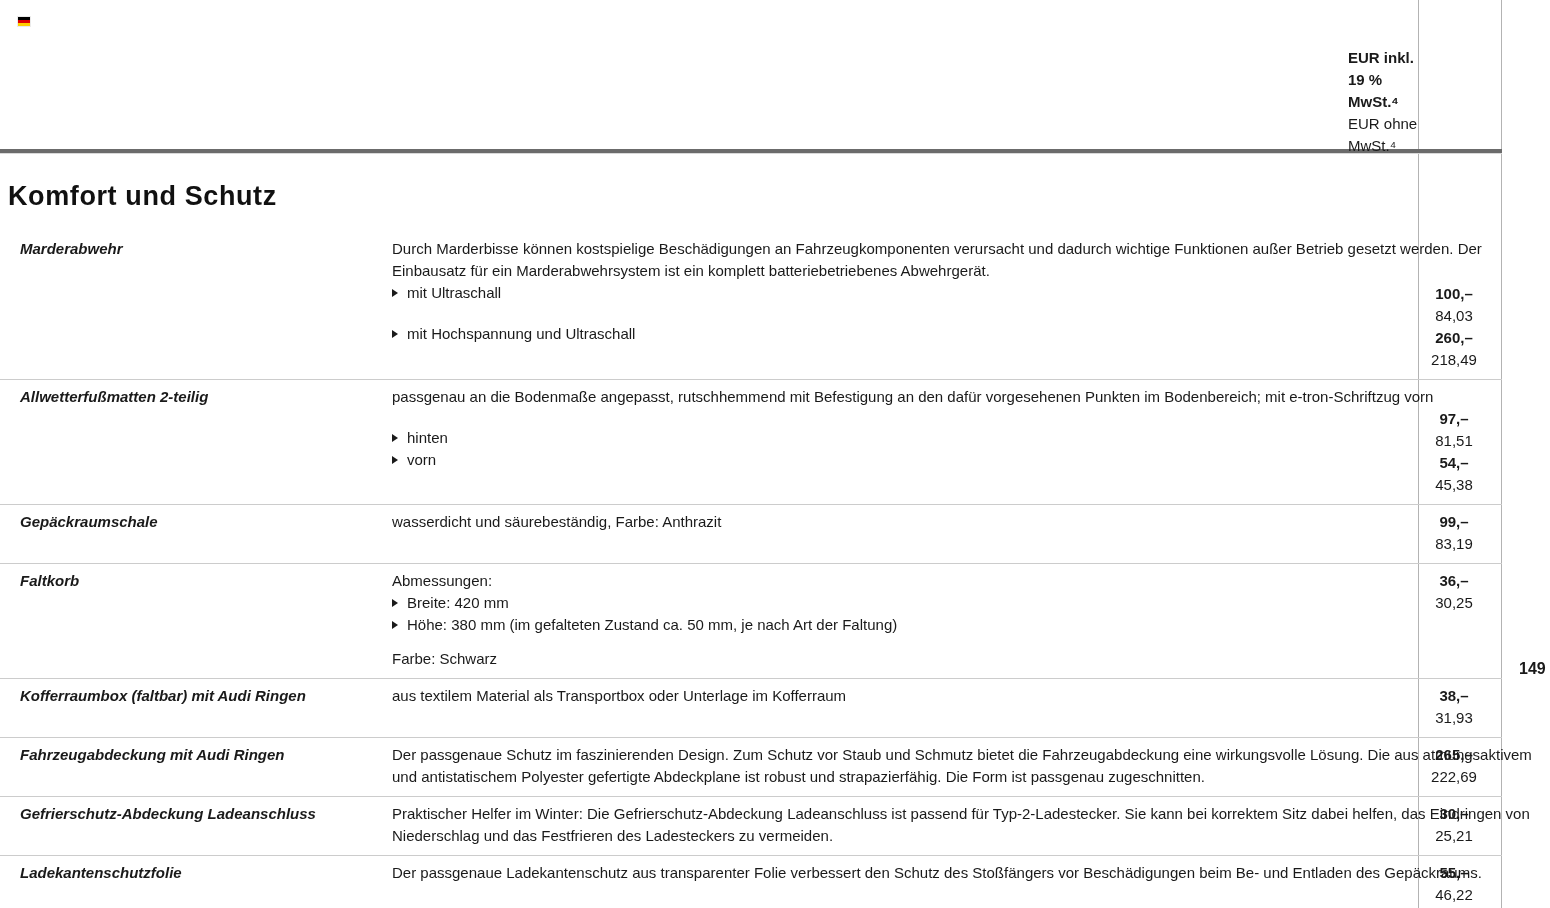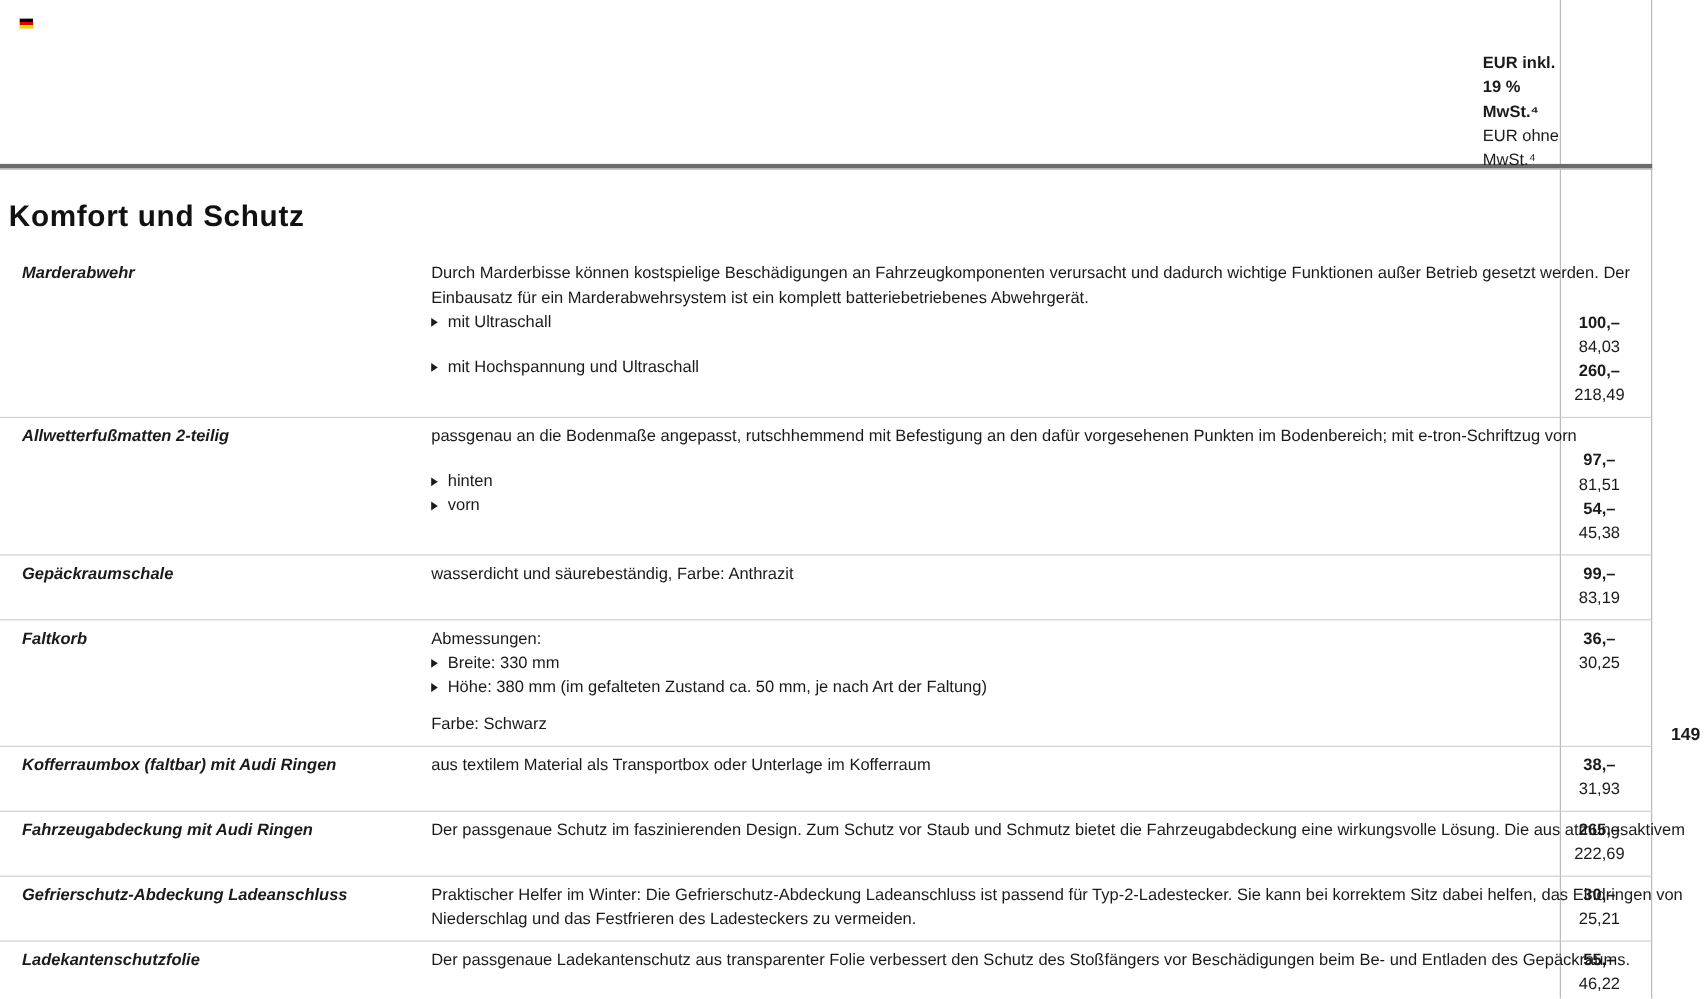--- a/index.html
+++ b/index.html
@@ -195,21 +195,21 @@
         </div>
       </div>
     </section>
 
     <section class="row">
       <div class="cell-name">Faltkorb</div>
       <div class="cell-desc">
         <div class="line">Abmessungen:</div>
         <div class="bullet">
           <span class="tri"></span>
-          <span>Breite: 330 mm</span>
+          <span>Breite: 420 mm</span>
         </div>
         <div class="bullet">
           <span class="tri"></span>
           <span>Höhe: 380 mm (im gefalteten Zustand ca. 50 mm, je nach Art der Faltung)</span>
         </div>
         <div class="line mt12">Farbe: Schwarz</div>
       </div>
       <div class="cell-price">
         <div class="price-pair">
           <div class="gross">36,–</div>
@@ -228,20 +228,21 @@
           <div class="gross">38,–</div>
           <div class="net">31,93</div>
         </div>
       </div>
     </section>
 
     <section class="row">
       <div class="cell-name">Fahrzeugabdeckung mit Audi Ringen</div>
       <div class="cell-desc">
         <div class="line">Der passgenaue Schutz im faszinierenden Design. Zum Schutz vor Staub und Schmutz bietet die Fahrzeugabdeckung eine wirkungsvolle Lösung. Die aus atmungsaktivem</div>
+        <div class="line">und antistatischem Polyester gefertigte Abdeckplane ist robust und strapazierfähig. Die Form ist passgenau zugeschnitten.</div>
       </div>
       <div class="cell-price">
         <div class="price-pair">
           <div class="gross">265,–</div>
           <div class="net">222,69</div>
         </div>
       </div>
     </section>
 
     <section class="row">

